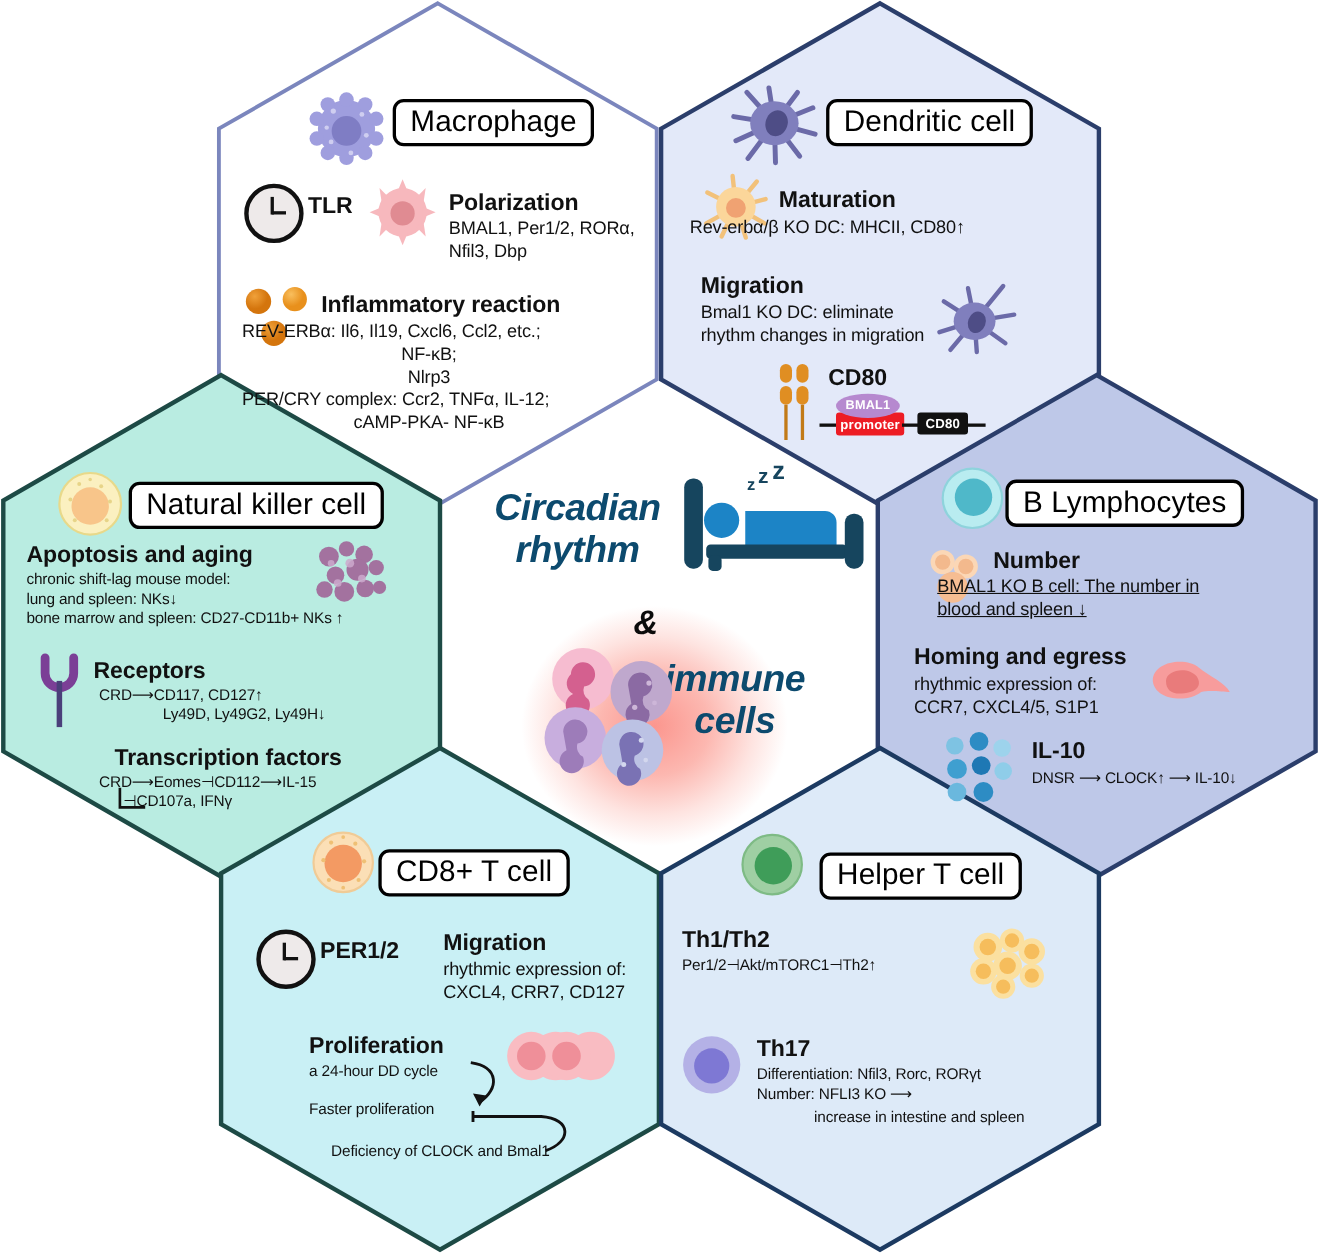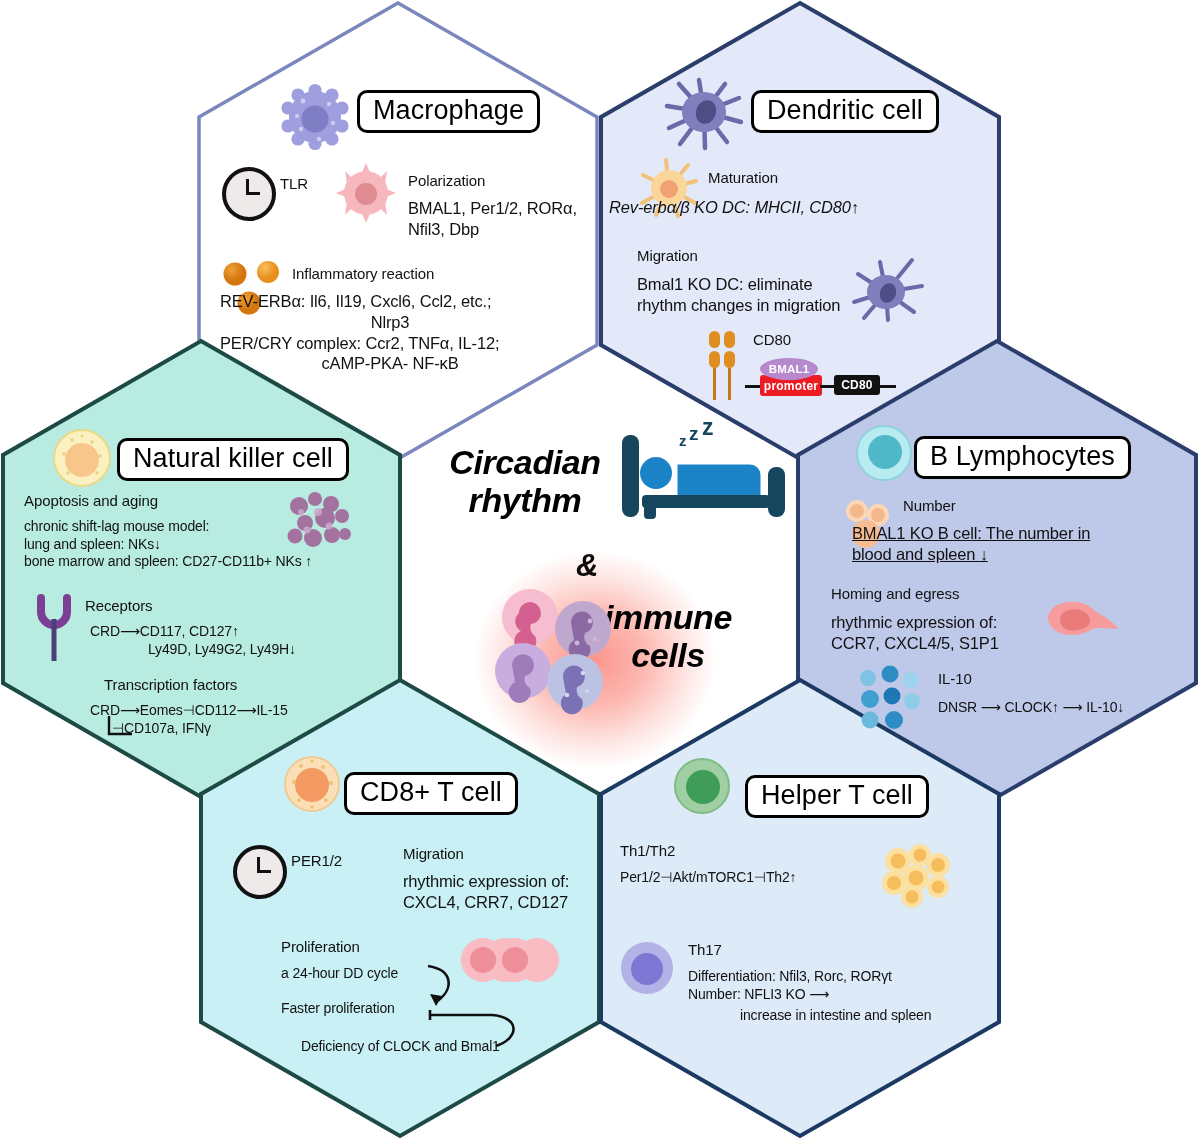--- a/index.html
+++ b/index.html
@@ -25,30 +25,30 @@
     padding:2px 13px 5px 13px;
     font-size:27px;
     line-height:1.12;
     color:#000;
     white-space:nowrap;
     letter-spacing:.1px;
   }
 
   
   .blk{position:absolute;color:#111;}
-  .hd{font-weight:normal;font-size:15px;line-height:1.12;letter-spacing:-.1px;text-align:right;}
+  .hd{font-weight:bold;font-size:21px;line-height:1.12;letter-spacing:-.1px;text-align:right;}
   .bd{font-size:16.5px;line-height:1.26;letter-spacing:-.15px;}
   .bd.xs{font-size:14px;}
   .ctr{text-align:center;}
 
   
   .bigital{
     position:absolute;
     font-style:italic;font-weight:bold;
-    color:#000000;
+    color:#0c4a6e;
     font-size:34px;line-height:1.12;
     text-align:center;
     letter-spacing:-.4px;
   }
   .amp{
     position:absolute;font-style:italic;font-weight:bold;
     font-size:31px;color:#0b0b0b;
   }
 
   
@@ -167,20 +167,21 @@
           <stop offset="1" stop-color="#e8901c"></stop>
         </radialGradient>
       <circle cx="13" cy="12" r="11.5" fill="url(#og1)"></circle>
       <circle cx="46" cy="10" r="11" fill="url(#og2)"></circle>
       <circle cx="27" cy="41" r="11.5" fill="url(#og1)"></circle>
     </svg>
   </div>
   <div class="blk hd" style="left:292px;top:266px;">Inflammatory reaction</div>
   <div class="blk bd" style="left:220px;top:291px;width:340px;">
     <div>REV-ERBα: Il6, Il19, Cxcl6, Ccl2, etc.;</div>
+    <div class="ctr">NF-κB;</div>
     <div class="ctr">Nlrp3</div>
     <div>PER/CRY complex: Ccr2, TNFα, IL-12;</div>
     <div class="ctr">cAMP-PKA- NF-κB</div>
   </div>
 
   <div class="ico" style="left:665px;top:78px;">
     <svg width="78" height="72" viewBox="0 0 78 72">
       <g stroke="#6b6aa8" stroke-width="4.5" stroke-linecap="round" fill="none">
         <path d="M39 34 L34 2"></path>
           <path d="M39 34 L60 6"></path>
@@ -209,21 +210,21 @@
           <path d="M31 31 L40 59"></path>
           <path d="M31 31 L18 58"></path>
         <path d="M31 31 L4 46"></path>
           <path d="M31 31 L5 18"></path>
       </g>
       <circle cx="31" cy="31" r="18" fill="#fbd69a"></circle>
       <circle cx="31" cy="32" r="9" fill="#f0a272"></circle>
     </svg>
   </div>
   <div class="blk hd" style="left:708px;top:170px;">Maturation</div>
-  <div class="blk bd" style="left:609px;top:197px;font-style:italic;">
+  <div class="blk bd" style="left:627px;top:197px;">
     <div>Rev-erbα/β KO DC: MHCII, CD80↑</div>
   </div>
 
   <div class="blk hd" style="left:637px;top:248px;">Migration</div>
   <div class="blk bd" style="left:637px;top:274px;">
     <div>Bmal1 KO DC: eliminate</div>
     <div>rhythm changes in migration</div>
   </div>
   <div class="ico" style="left:852px;top:258px;">
     <svg width="74" height="64" viewBox="0 0 74 64">

